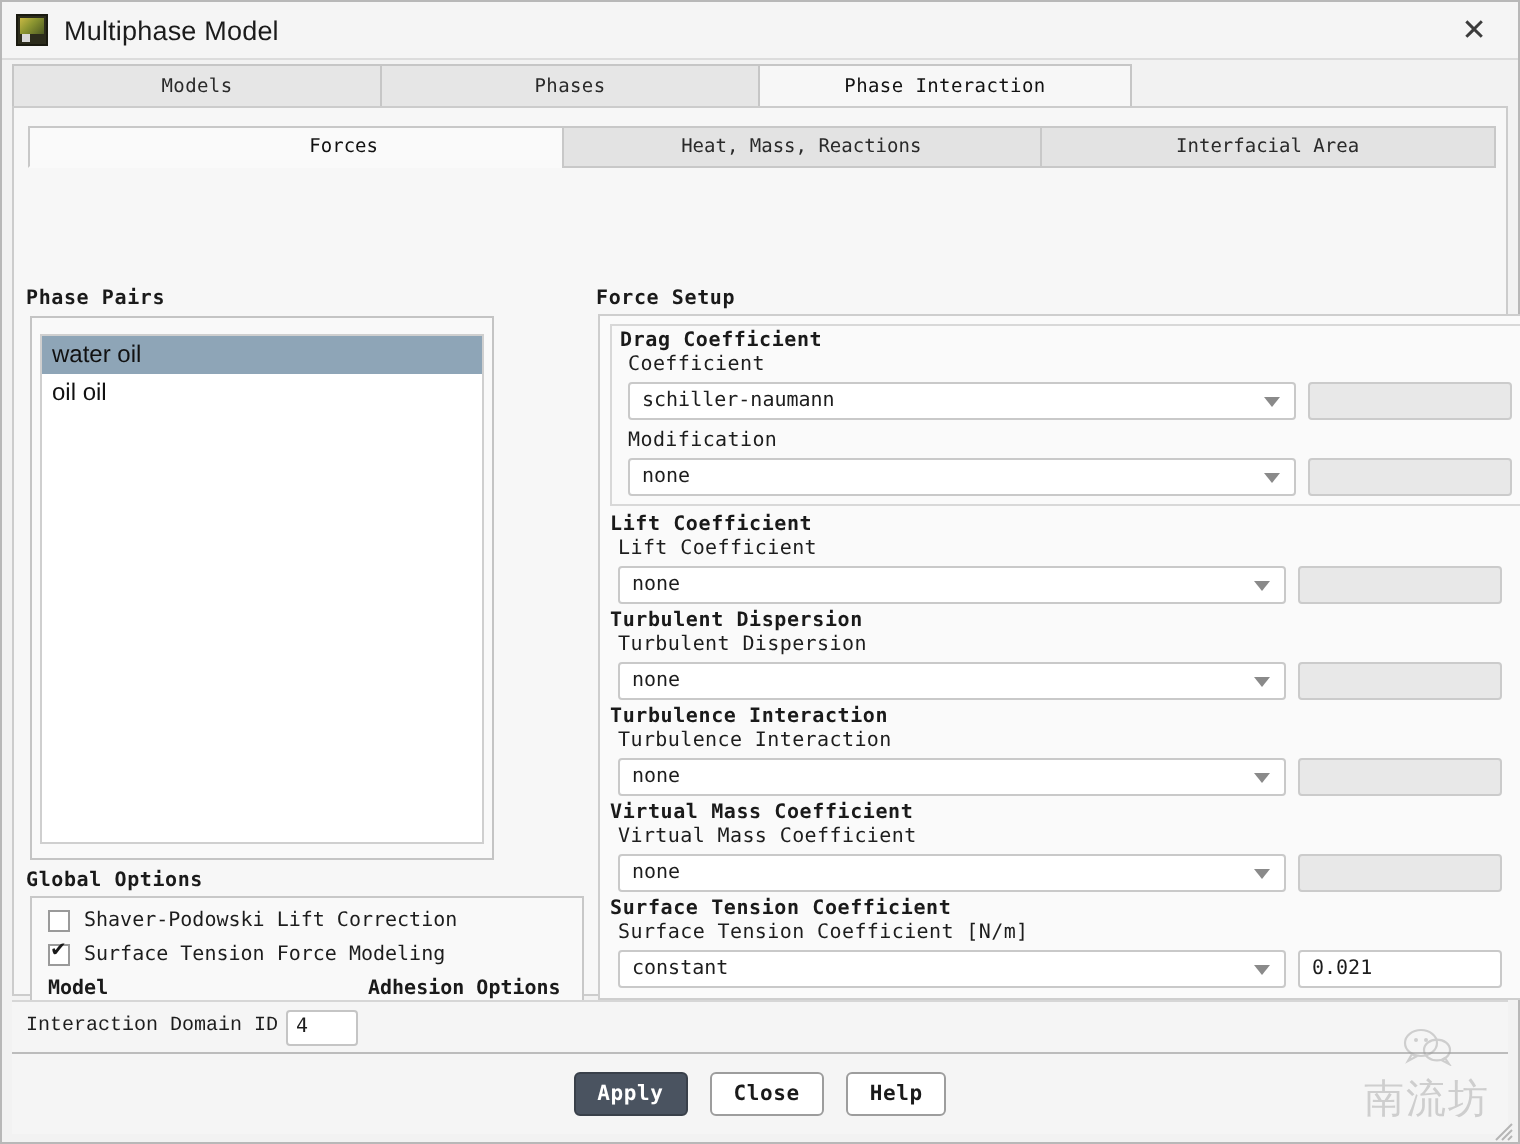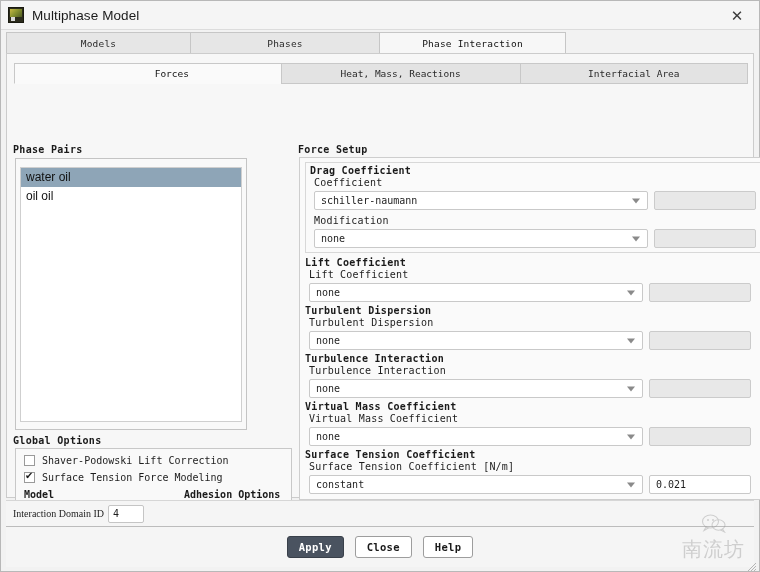--- a/index.html
+++ b/index.html
@@ -330,21 +330,21 @@
   .domainbar {
     position: absolute; left: 5px; top: 499px;
     width: 748px; height: 27px;
     background: #f5f5f5;
     border-top: 1px solid #d6d6d6;
     border-bottom: 1px solid #bcbcbc;
     display: flex; align-items: center;
     padding-left: 7px;
   }
   .domainlabel {
-    font-family: Liberation Serif, serif;
+    font-family: Liberation Mono, monospace;
     font-size: 10px;
     color: #1d1d1d;
     margin-right: 4px;
   }
   .domaininput {
     width: 36px; height: 18px;
     background: #ffffff;
     border: 1px solid #c5c5c5;
     border-radius: 2px;
     font-family: "DejaVu Sans Mono", monospace;

